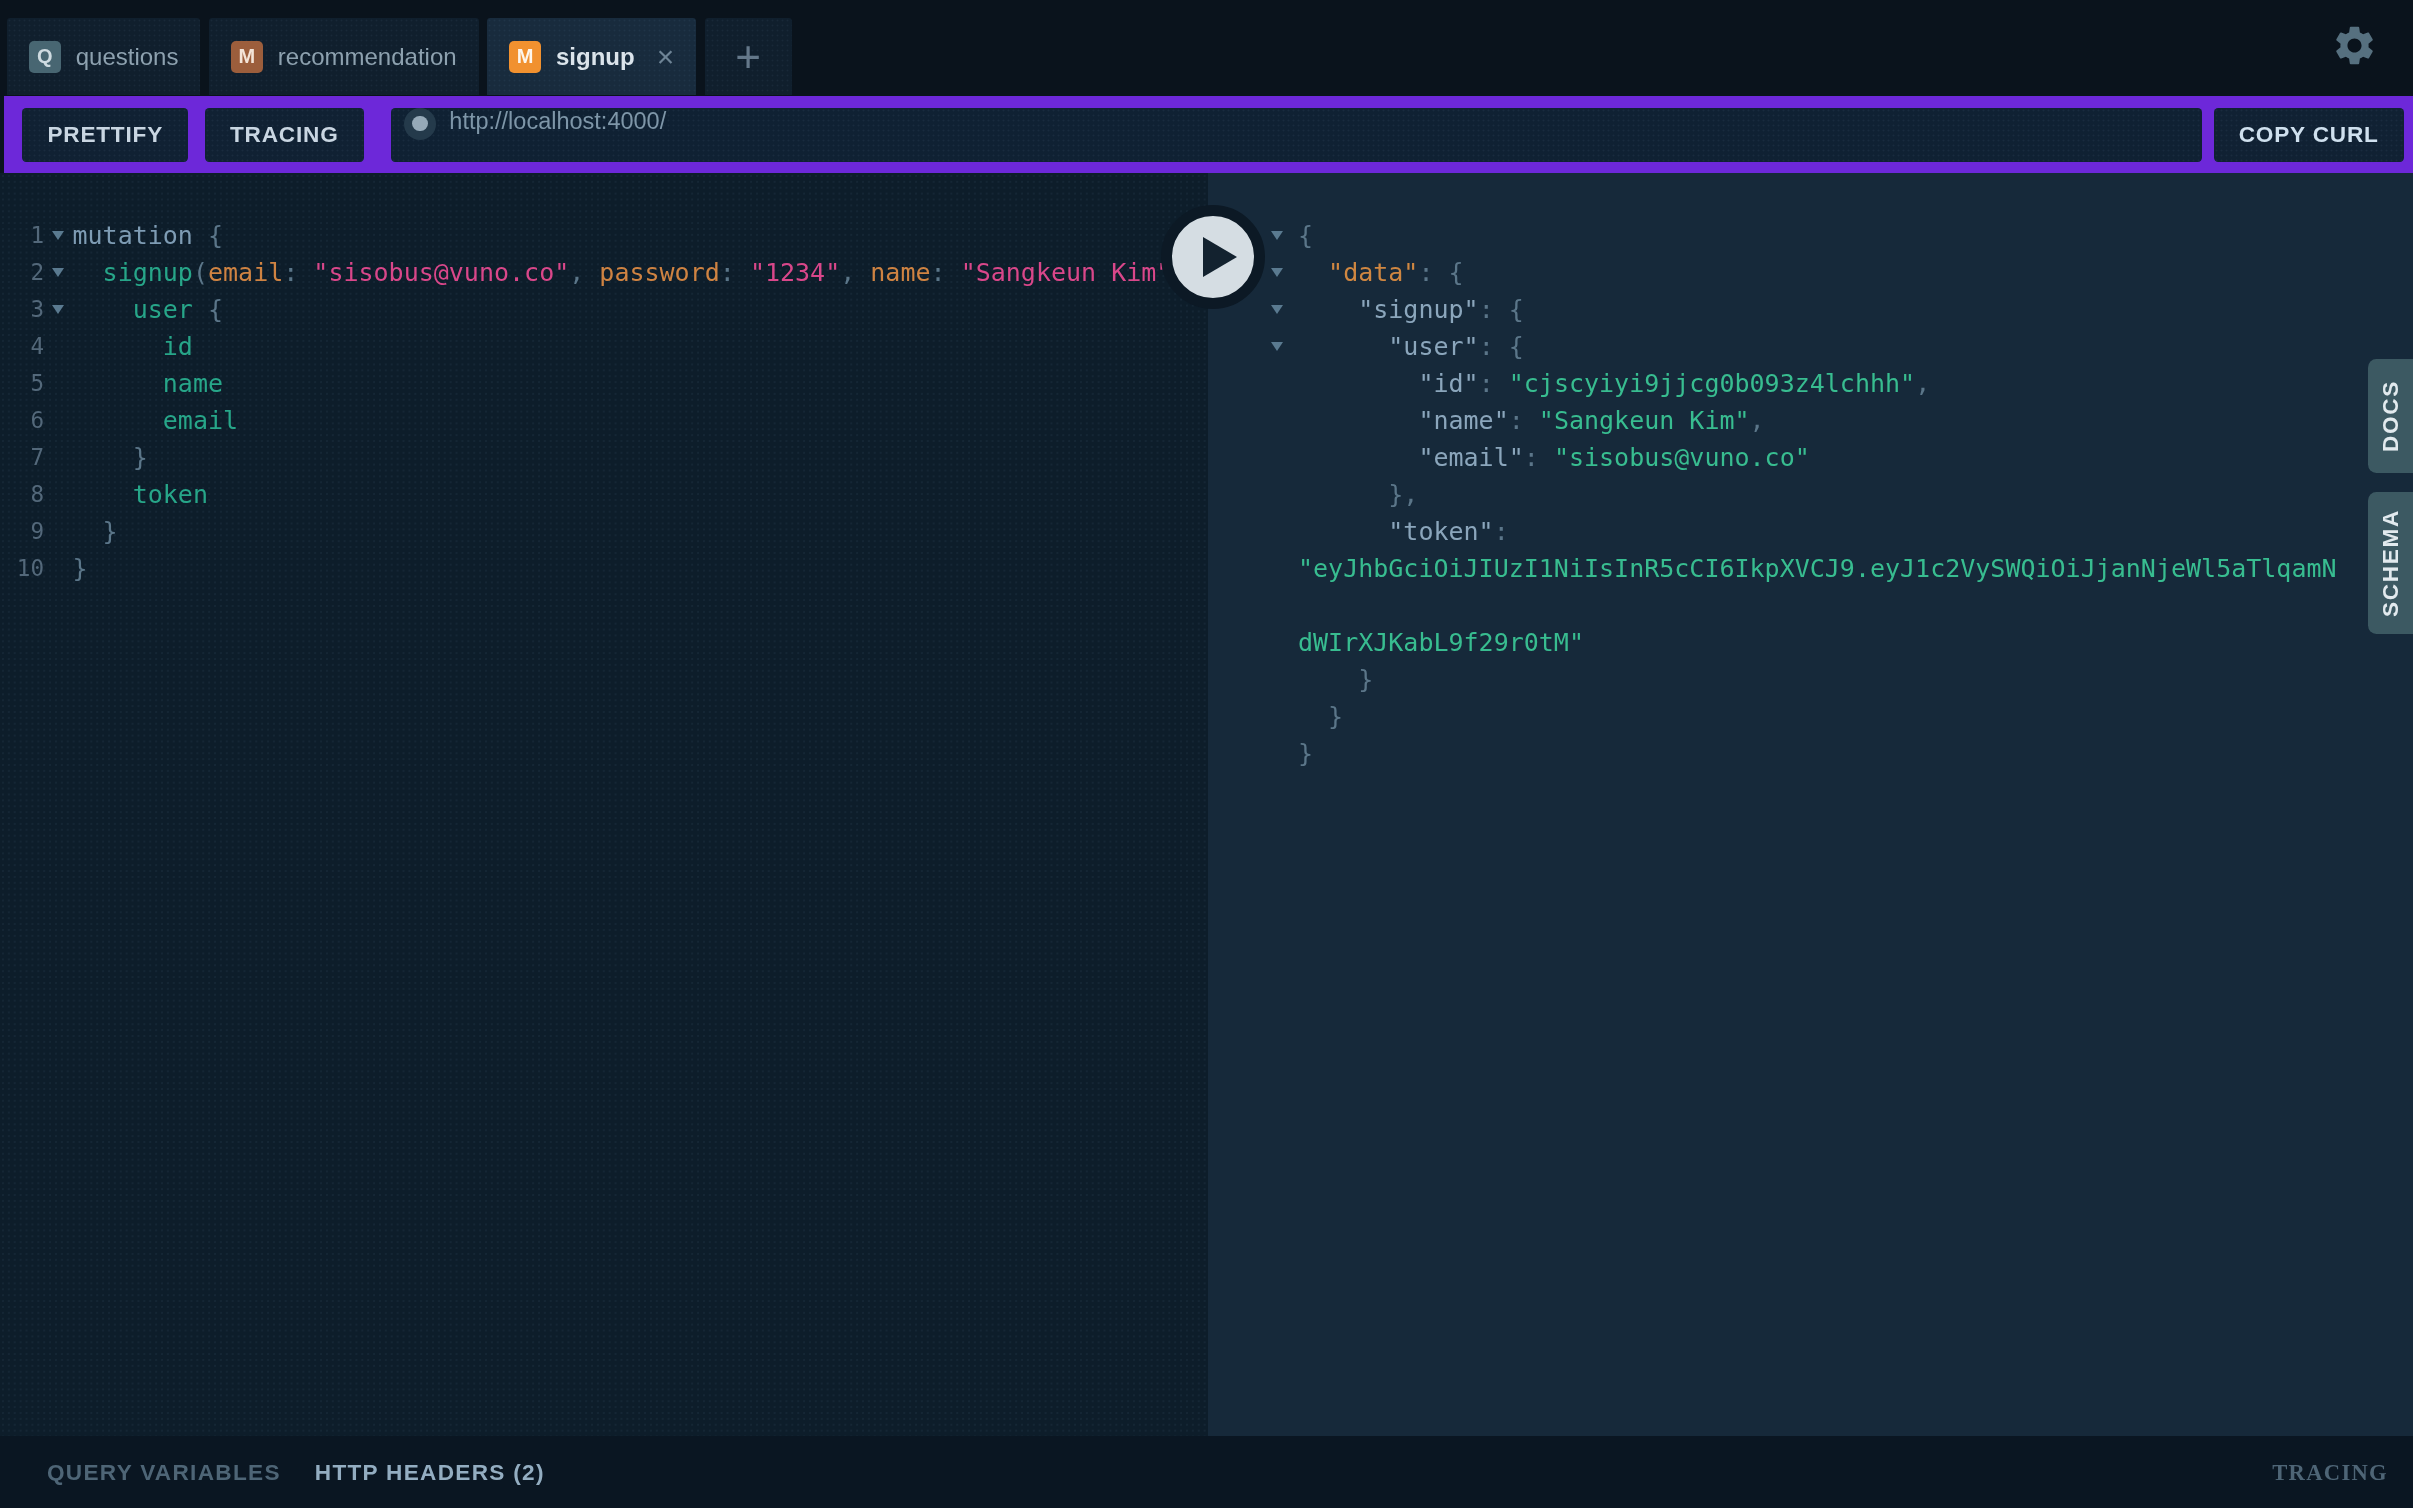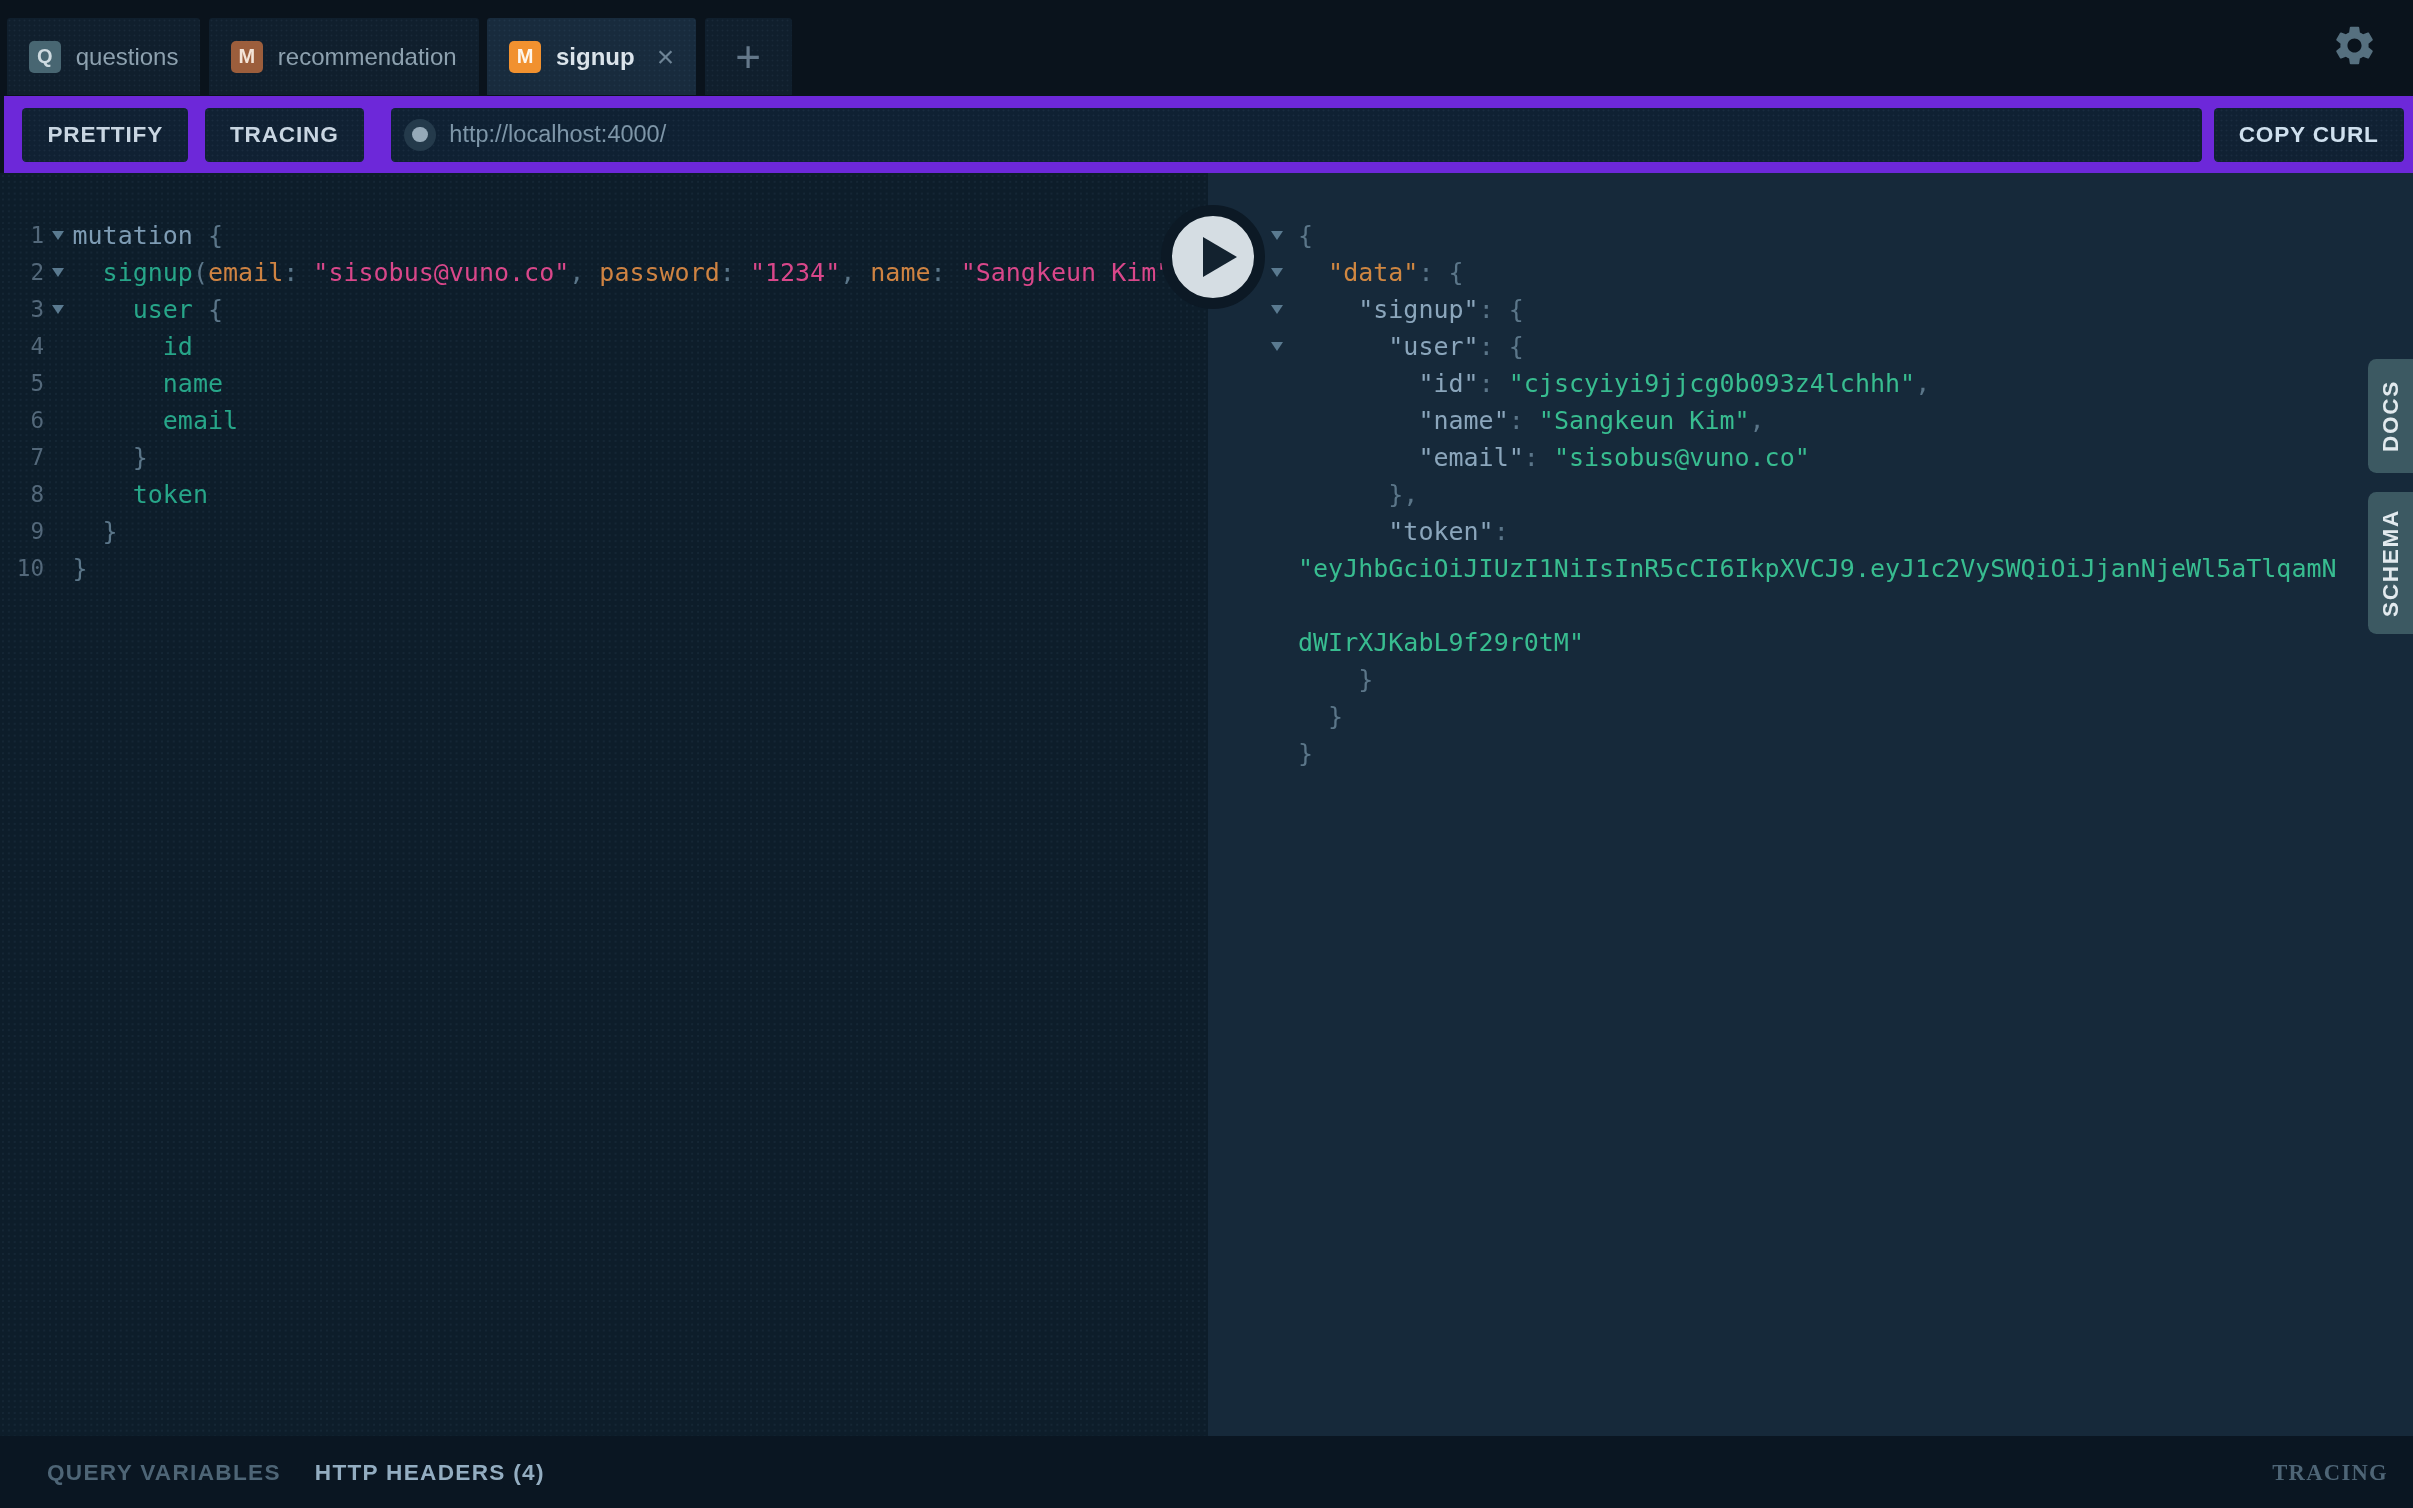--- a/index.html
+++ b/index.html
@@ -46,21 +46,21 @@
     background:#102133;border-radius:4.2px;cursor:pointer;
     font-size:22.6px;font-weight:bold;color:#c9d6e2;letter-spacing:0.8px;
     background-image:radial-gradient(rgba(130,170,200,0.08) 0.8px,transparent 1.1px);
     background-size:5px 5px;
   }
   .tbtn.prettify{margin-left:18.4px;}
   .tbtn.history{margin-left:17px;}
   .tbtn.copycurl{margin-right:13.4px;color:#cfe0ee;}
   .urlbar{
     flex:1;height:54px;margin:0 11.7px 0 27px;background:#0f2133;border-radius:4.2px;
-    display:flex;align-items:center;padding:0 8.4px;cursor:text;
+    display:flex;padding:0 8.4px;cursor:text;
     background-image:radial-gradient(rgba(130,170,200,0.08) 0.8px,transparent 1.1px);
     background-size:5px 5px;
   }
   .url-icon{width:32px;height:32px;border-radius:50%;background:#243a4b;position:relative;margin:0 13.4px 0 5px;flex:none;}
   .url-icon::after{content:"";position:absolute;inset:8.4px;border-radius:50%;background:#95a9b8;}
   .url-text{font-size:23.5px;color:#7e96a8;}
   
   .editor-pane{
     position:absolute;left:0;top:173px;width:1208px;height:1263px;overflow:hidden;
     background-color:#0d1d2a;
@@ -192,18 +192,18 @@
 
   <div class="play">
     <span class="tri"></span>
   </div>
 
   <div class="side-tab docs">DOCS</div>
   <div class="side-tab schema">SCHEMA</div>
 
   <div class="bottombar">
     <span class="bb-qv">QUERY VARIABLES</span>
-    <span class="bb-hh">HTTP HEADERS (4)</span>
+    <span class="bb-hh">HTTP HEADERS (2)</span>
     <span class="bb-tr">TRACING</span>
   </div>
 
 </div>
 
 
 </body></html>

